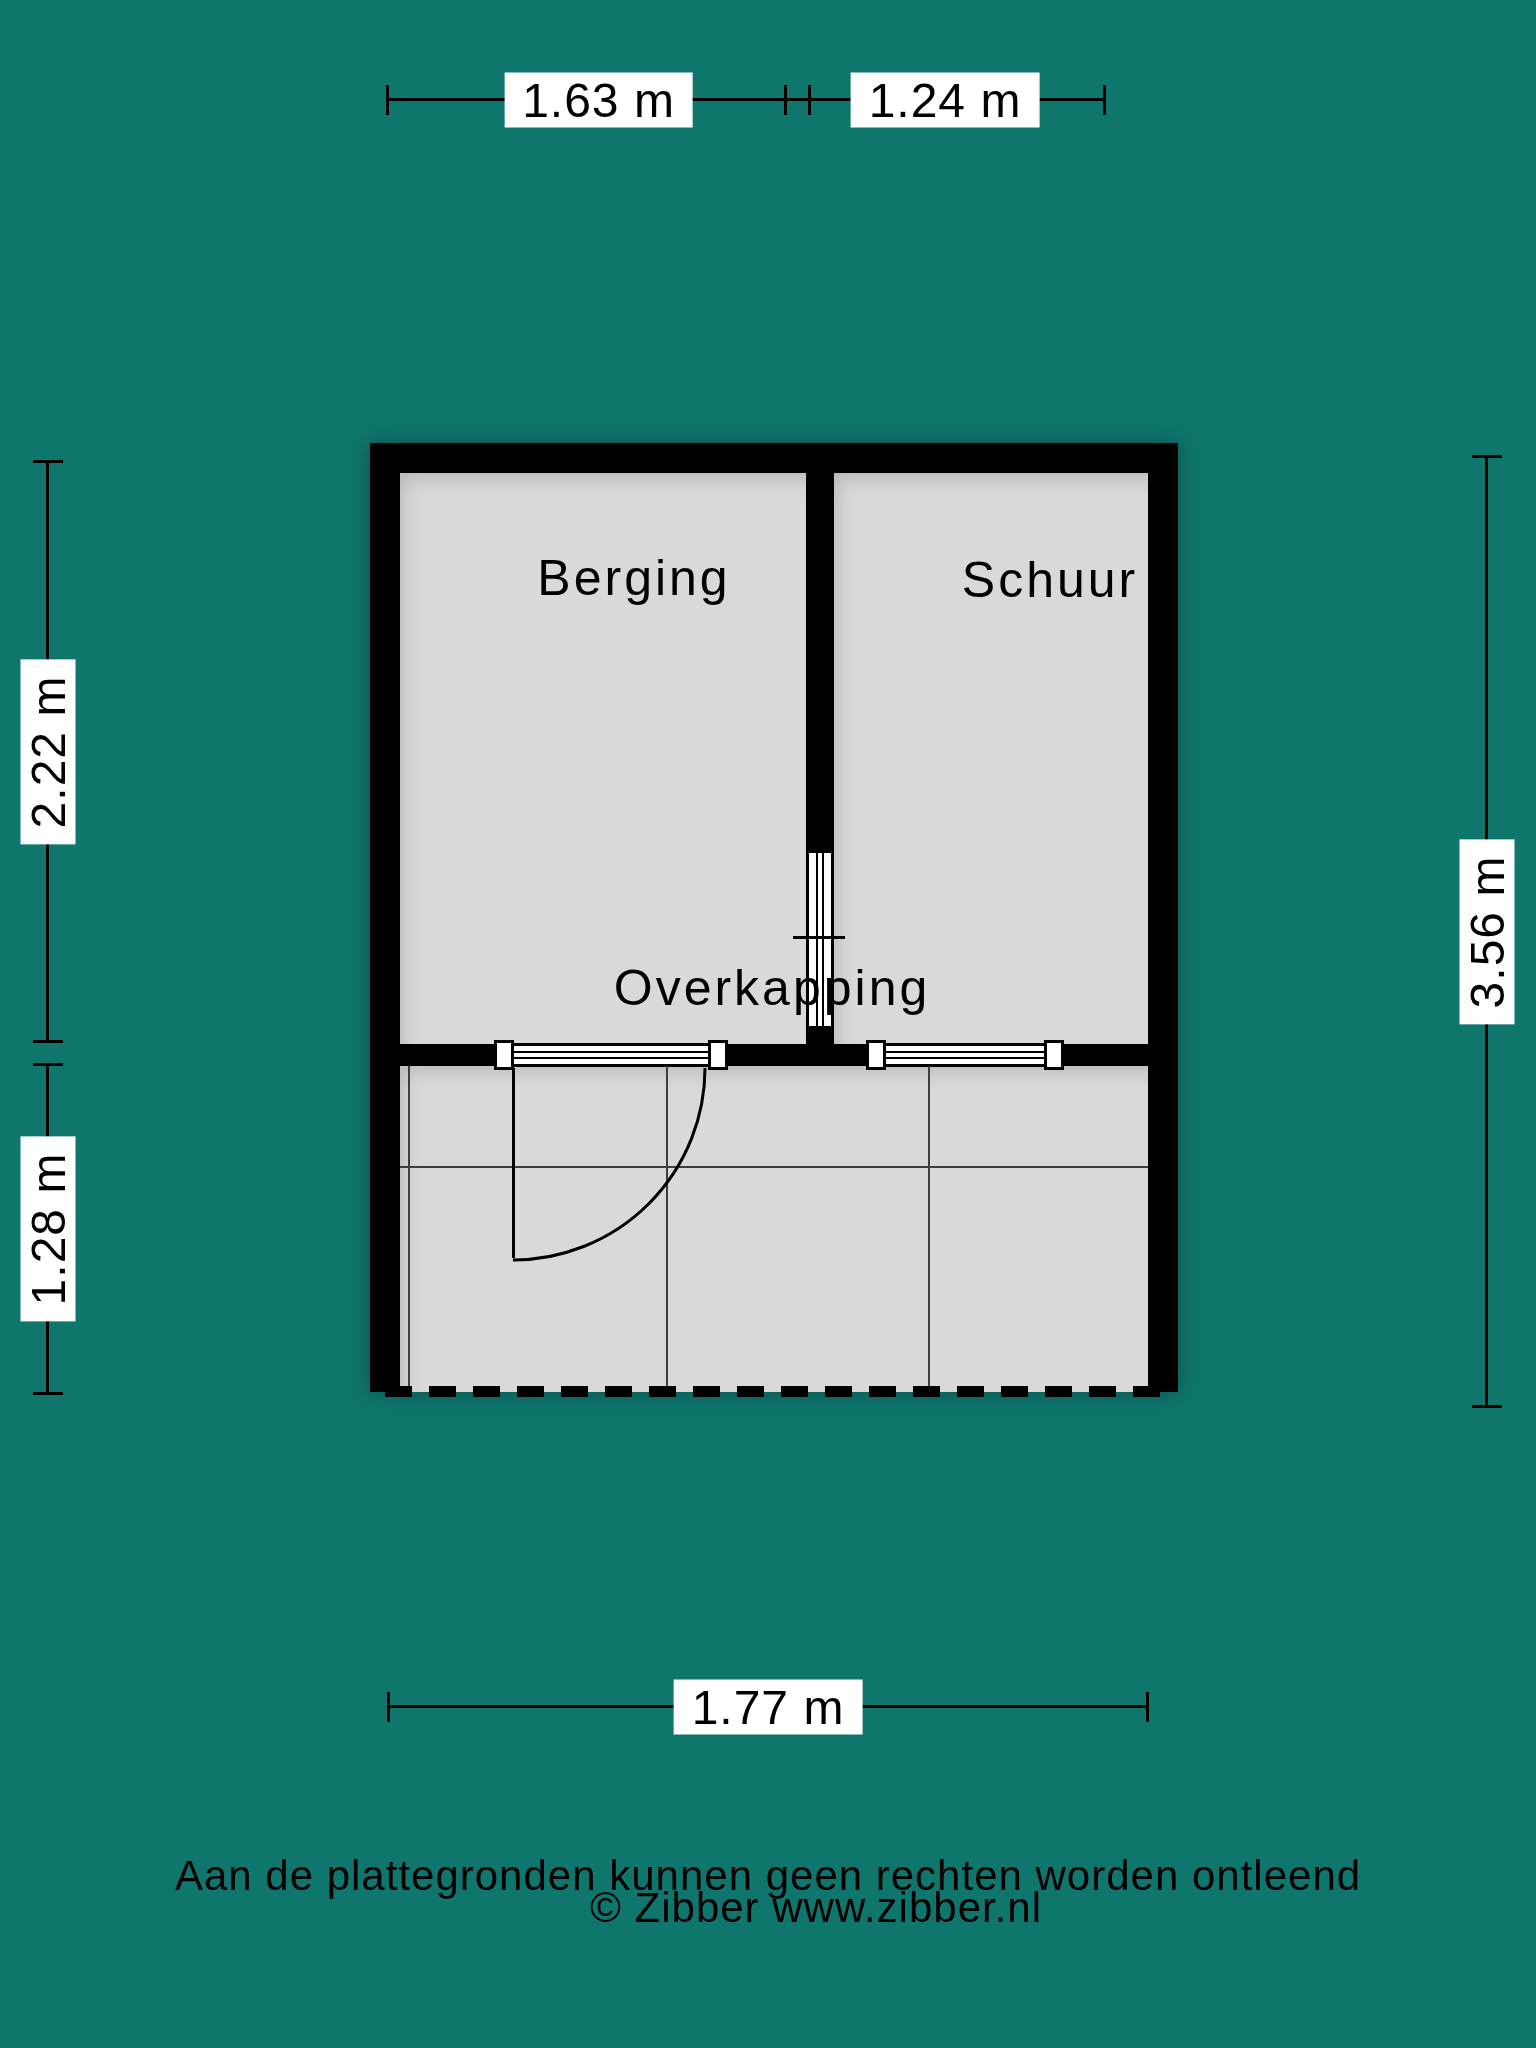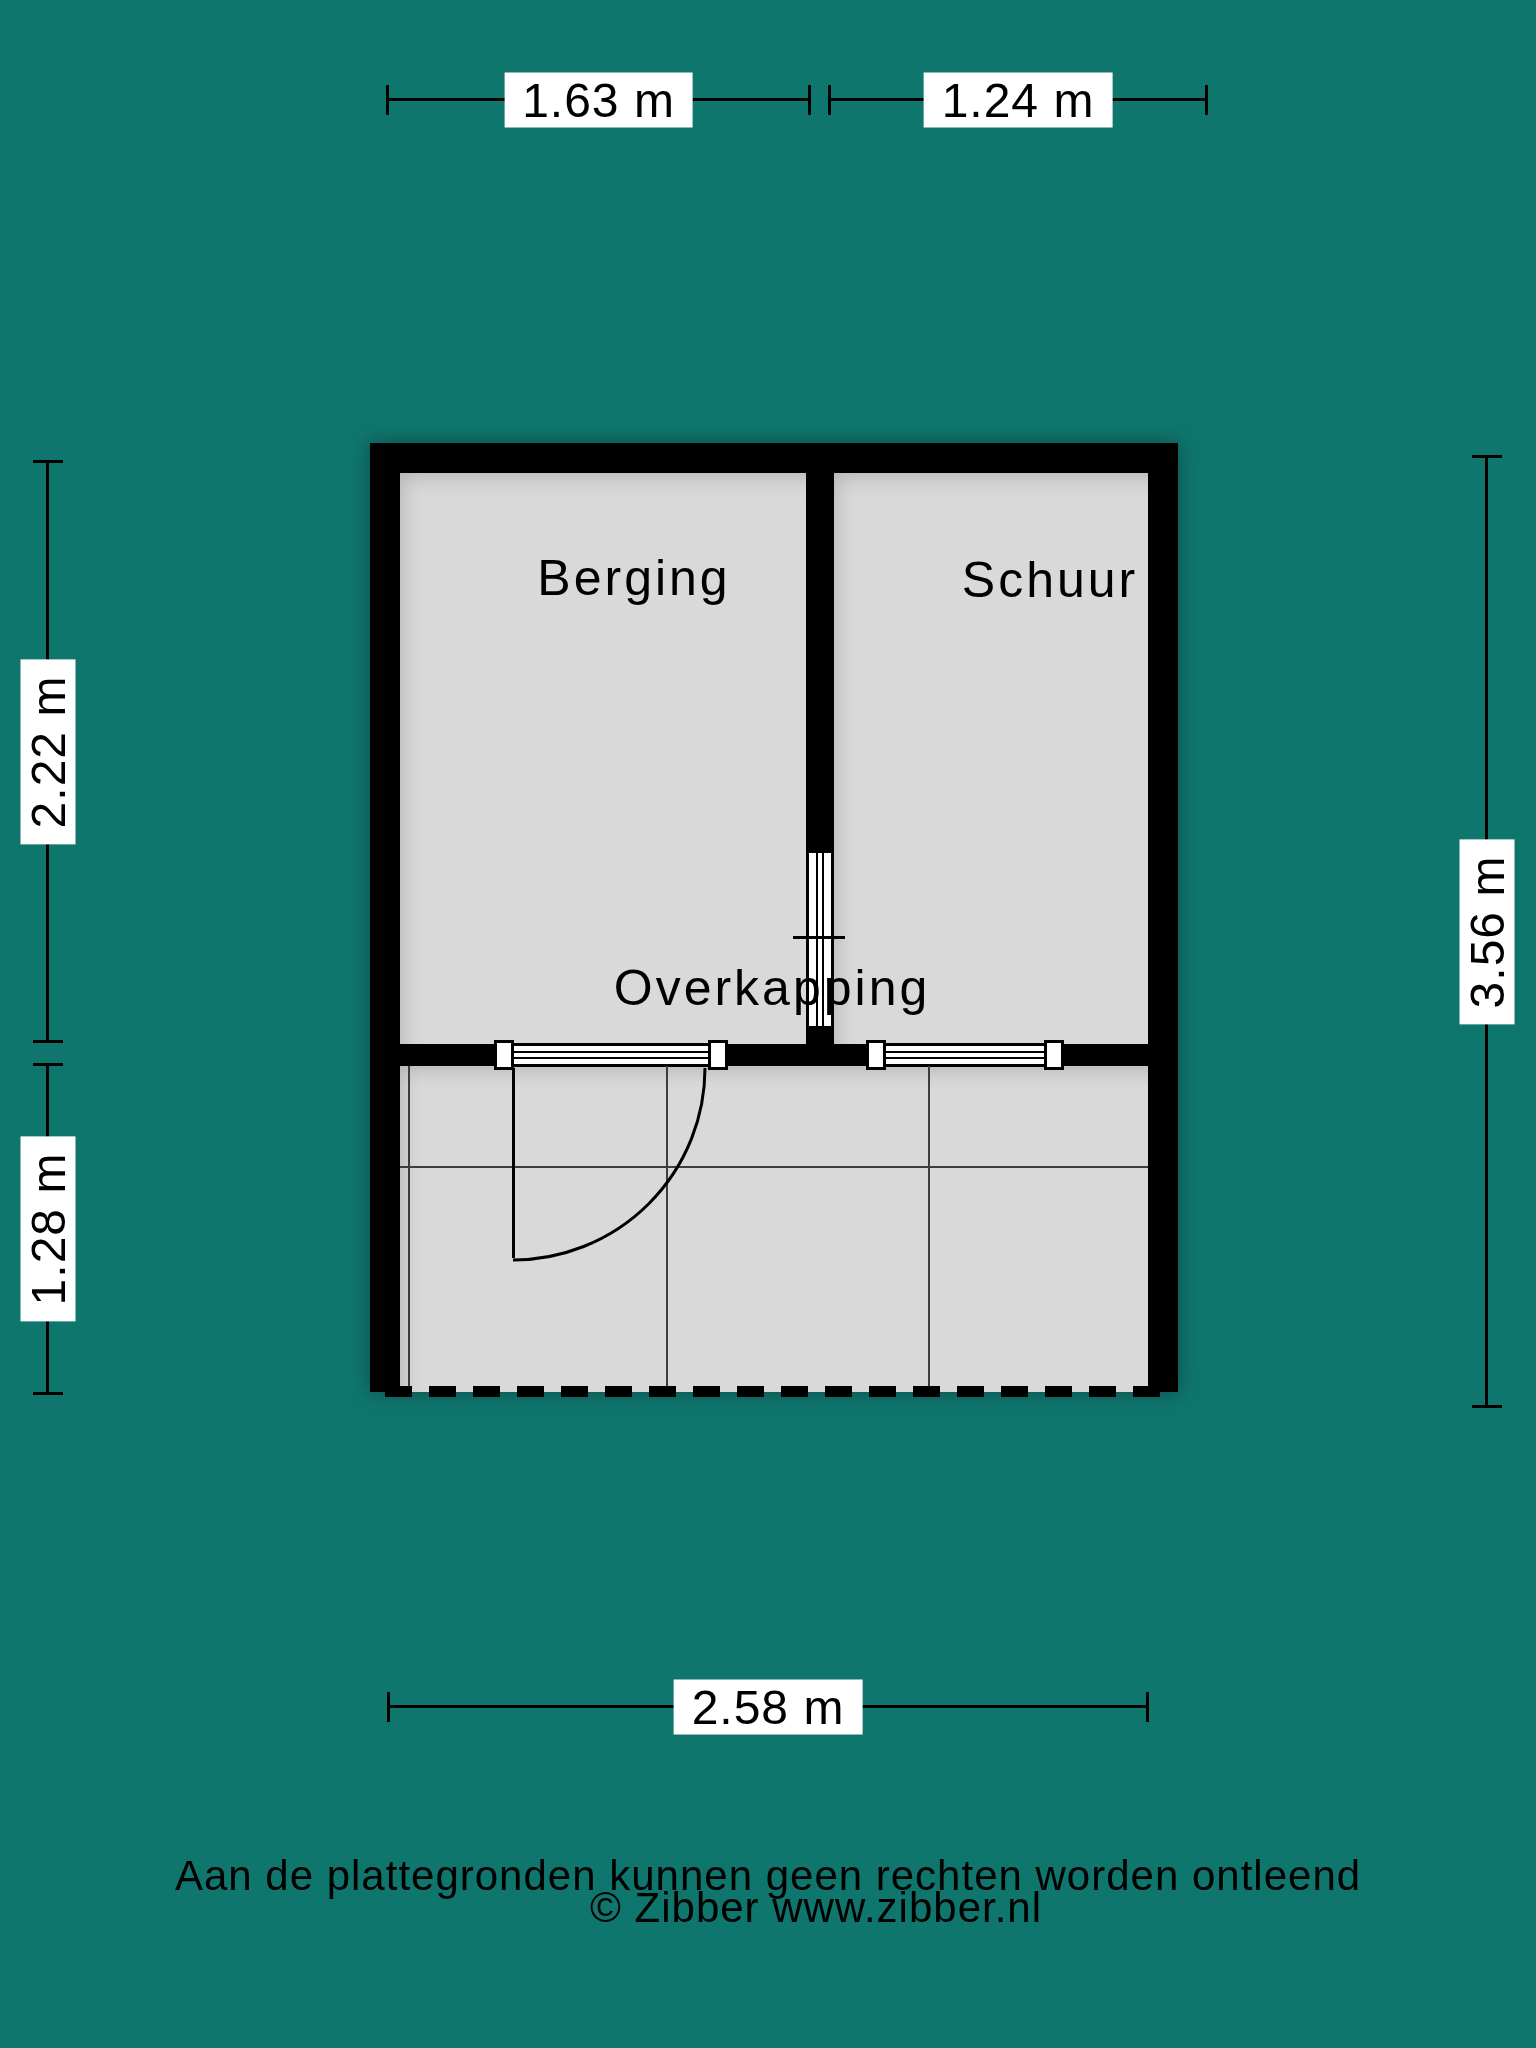--- a/index.html
+++ b/index.html
@@ -105,21 +105,21 @@
 
 <div id="canvas">
 
   <div class="dim" style="left:386px; top:85px; width:425px; height:30px;">
     <div class="tick-vl"></div>
     <div class="line-h"></div>
     <div class="tick-vr"></div>
     <div class="dim-label">1.63 m</div>
   </div>
 
-  <div class="dim" style="left:828px; top:85px; width:380px; height:30px;">
+  <div class="dim" style="left:784px; top:85px; width:322px; height:30px;">
     <div class="tick-vl"></div>
     <div class="line-h"></div>
     <div class="tick-vr"></div>
     <div class="dim-label">1.24 m</div>
   </div>
 
   <div class="dim" style="left:33px; top:460px; width:30px; height:583px;">
     <div class="tick-ht"></div>
     <div class="line-v"></div>
     <div class="tick-hb"></div>
@@ -187,19 +187,19 @@
   <div class="abs dashed-edge" style="left:385px; top:1386px; width:778px; height:11px;"></div>
 
   <div class="abs room-label" style="left:634px; top:578px;">Berging</div>
   <div class="abs room-label" style="left:1050px; top:580px;">Schuur</div>
   <div class="abs room-label" style="left:772px; top:988px;">Overkapping</div>
 
   <div class="dim" style="left:387px; top:1692px; width:762px; height:30px;">
     <div class="tick-vl"></div>
     <div class="line-h"></div>
     <div class="tick-vr"></div>
-    <div class="dim-label">2.58 m</div>
+    <div class="dim-label">1.77 m</div>
   </div>
 
   <div class="abs footer-line" style="top:1852px;">Aan de plattegronden kunnen geen rechten worden ontleend</div>
   <div class="abs footer-line" style="top:1884px;margin-left:48px;">© Zibber www.zibber.nl</div>
 
 </div>
 
 </body></html>

